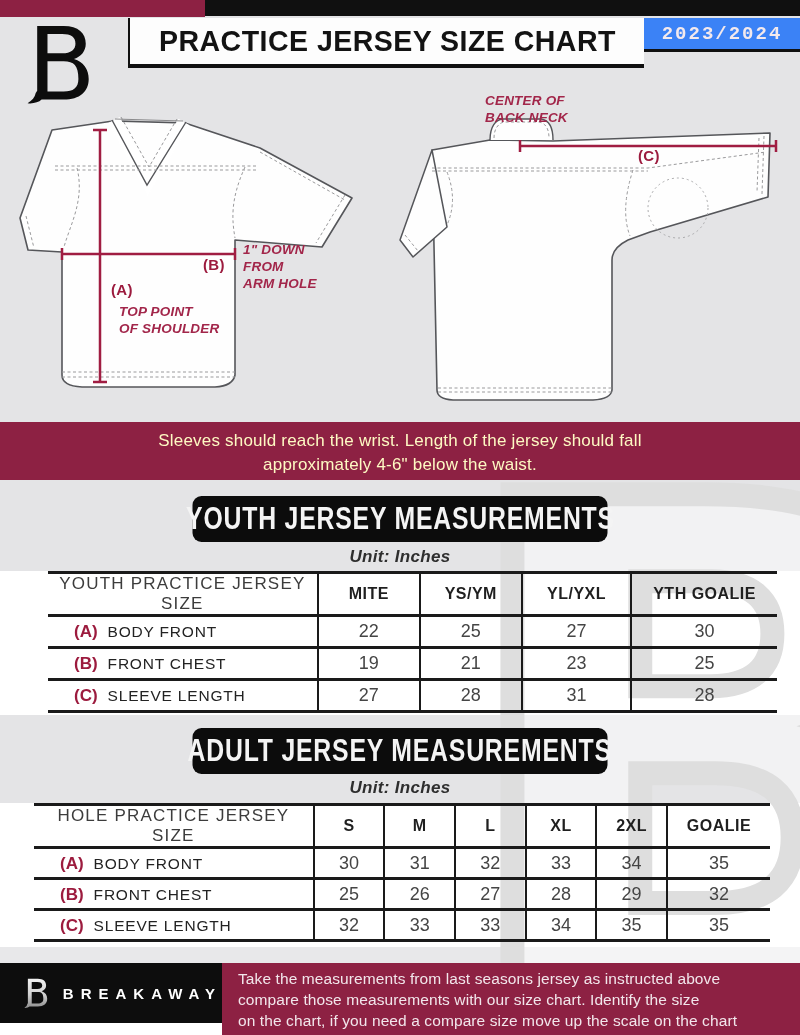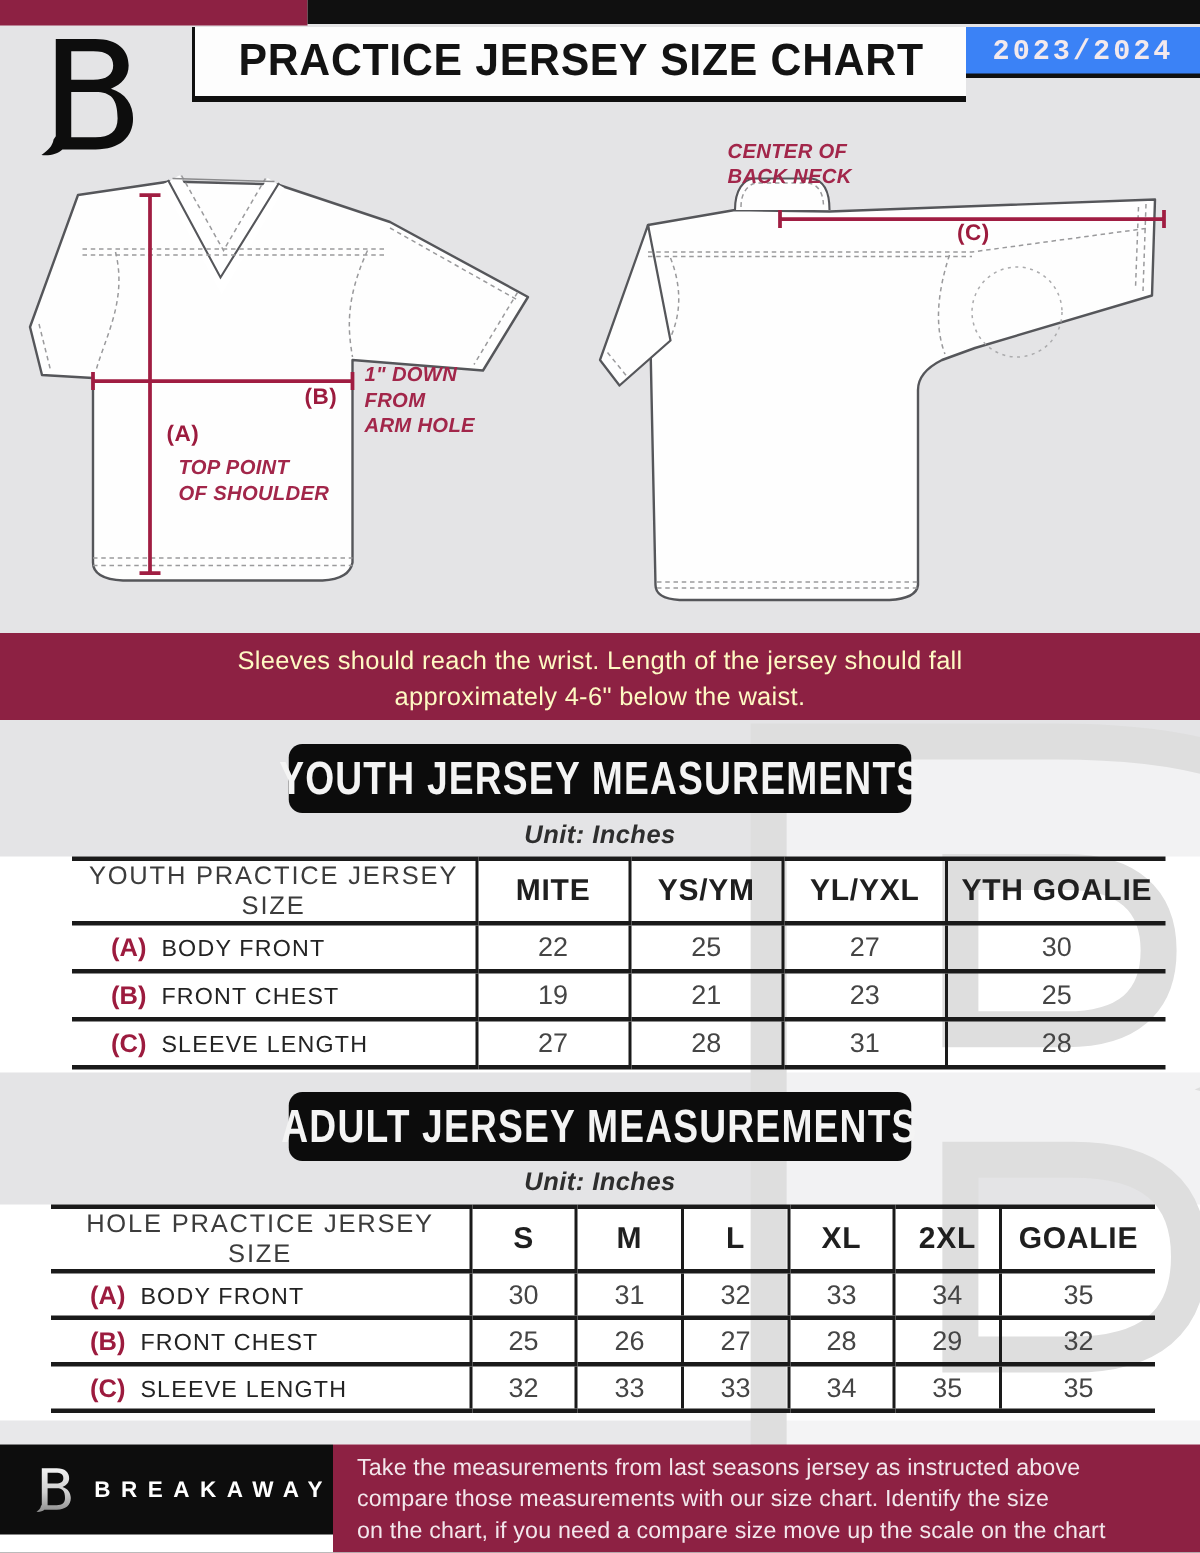--- a/index.html
+++ b/index.html
@@ -55,21 +55,21 @@
   }
   .unit { position:absolute; left:0; width:800px; text-align:center; z-index:2;
     font-style:italic; font-weight:600; font-size:17px; color:#2E2E2E; letter-spacing:.3px; }
   
   table.size-table { position:absolute; border-collapse:collapse; table-layout:fixed; z-index:2; background:transparent; }
   .size-table th, .size-table td {
     border-top:3px solid #1A1A1A; border-bottom:3px solid #1A1A1A;
     text-align:center; vertical-align:middle; background:transparent;
   }
   .size-table th:not(:first-child), .size-table td:not(:first-child) { border-left:2.5px solid #1A1A1A; }
-  .size-table thead th { height:35px; font-size:20px; font-weight:700; color:#1F1F1F; letter-spacing:.5px; }
+  .size-table thead th { height:35px; font-size:16px; font-weight:700; color:#1F1F1F; letter-spacing:.5px; }
   .size-table thead th.label-col { font-weight:400; color:#3C3C3C; letter-spacing:1.2px; font-size:17px; }
   .size-table tbody td { height:32px; font-size:18px; color:#454545; }
   .size-table tbody td.row-label { text-align:left; padding-left:26px; }
   .size-table .key { font-weight:800; font-size:17px; color:#9C1B3E; margin-right:10px; }
   .size-table .lbl { font-size:15.5px; color:#232323; letter-spacing:.8px; font-weight:500; }
   table.adult tbody td { height:31px; }
   table.adult thead th { height:34px; }
   
   .footer-black {
     position:absolute; left:0; top:963px; width:222px; height:60px; background:#0D0D0D; z-index:2;

